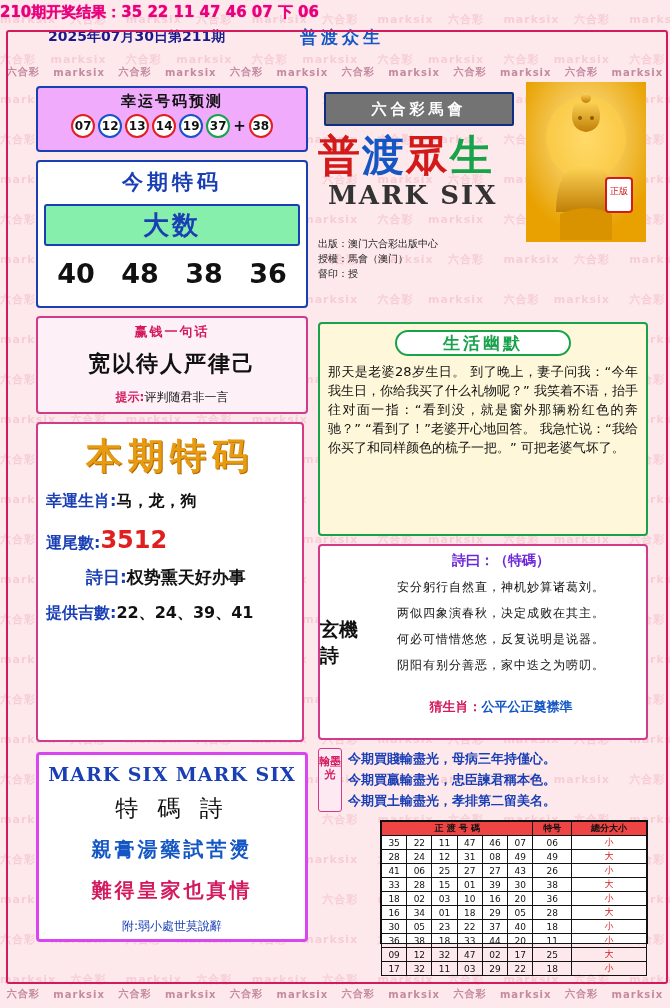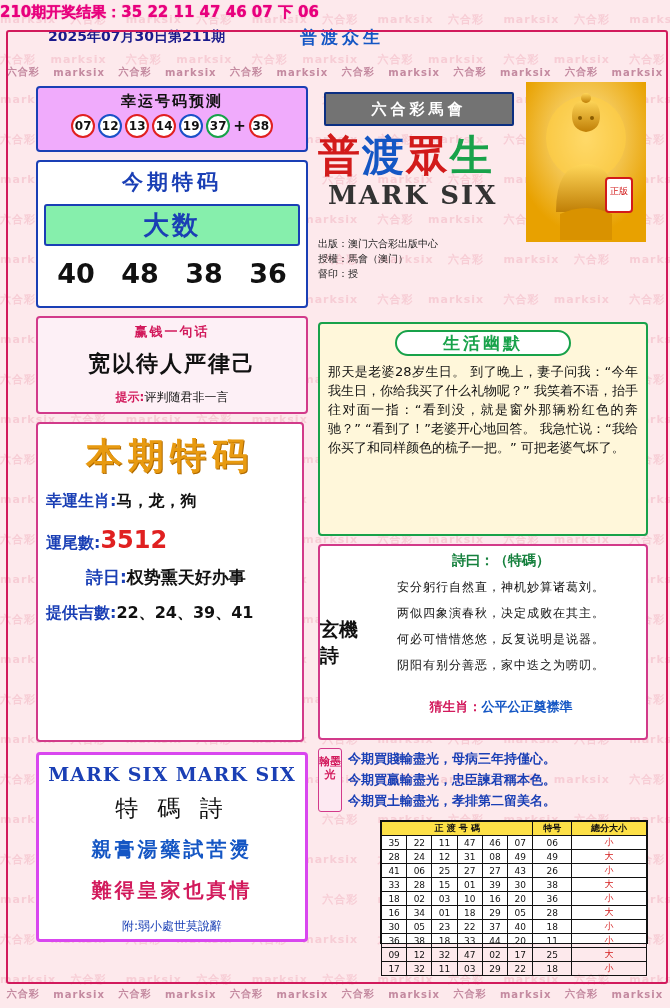--- a/index.html
+++ b/index.html
@@ -193,21 +193,21 @@
     position:absolute;left:318px;top:544px;width:330px;height:196px;
     border:2px solid #d23a8a;background:#fff;border-radius:4px;box-sizing:border-box;
     display:flex;
   }
   .xuanji .side{
     width:42px;display:flex;flex-direction:column;align-items:center;justify-content:center;
     font-size:19px;font-weight:bold;color:#111;line-height:26px;
     font-family:"DejaVu Serif","Liberation Serif",serif;
   }
   .xuanji .main{flex:1;padding:6px 6px 0 0;}
-  .xuanji .h{text-align:center;font-size:14px;font-weight:bold;color:#15803d;}
+  .xuanji .h{text-align:center;font-size:14px;font-weight:bold;color:#6d28d9;}
   .xuanji .p{font-size:12px;color:#111;text-align:center;margin-top:9px;letter-spacing:1px;}
   .xuanji .guess{
     text-align:center;margin-top:24px;font-size:13px;color:#d21a5c;font-weight:bold;
   }
   .xuanji .guess .v{color:#1456c4;}
 
   .hanmo{
     position:absolute;left:318px;top:748px;width:330px;height:64px;
     display:flex;
   }
@@ -220,21 +220,21 @@
   .hanmo .lines div{font-size:13px;color:#1a3fb5;font-weight:bold;line-height:21px;}
 
   .tablebox{
     position:absolute;left:380px;top:820px;width:268px;height:124px;
     border:1px solid #111;background:#fff;box-sizing:border-box;
   }
   table.res{border-collapse:collapse;width:100%;font-size:9px;}
   table.res th,table.res td{
     border:1px solid #111;text-align:center;padding:0;height:11px;color:#111;
   }
-  table.res th{font-weight:bold;background:#fde047;}
+  table.res th{font-weight:bold;background:#ef4444;}
   table.res td.big{color:#d21a1a;}
 
   .bottomstrip{position:absolute;left:0;top:986px;}
 </style>
 </head>
 <body>
 
 <div class="wm" id="wm">marksix   六合彩    marksix   六合彩    marksix   六合彩    marksix   六合彩    marksix   六合彩    marksix   六合彩    marksix   六合彩    marksix   六合彩    marksix   六合彩    
 六合彩   marksix    六合彩   marksix    六合彩   marksix    六合彩   marksix    六合彩   marksix    六合彩   marksix    六合彩   marksix    六合彩   marksix    六合彩   marksix    
 marksix   六合彩    marksix   六合彩    marksix   六合彩    marksix   六合彩    marksix   六合彩    marksix   六合彩    marksix   六合彩    marksix   六合彩    marksix   六合彩    

